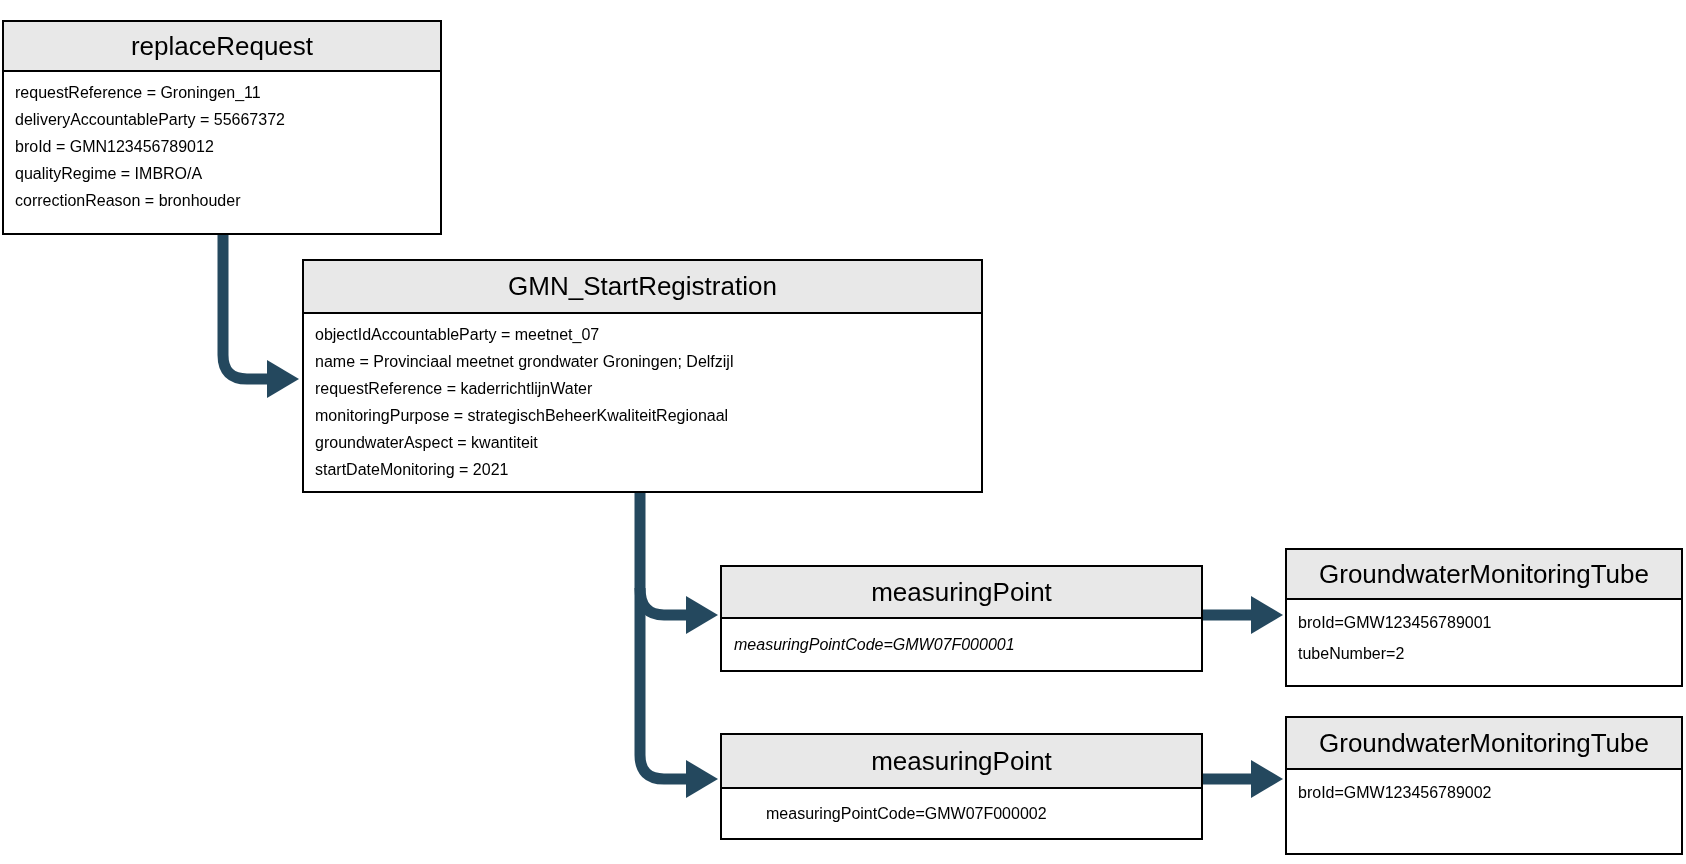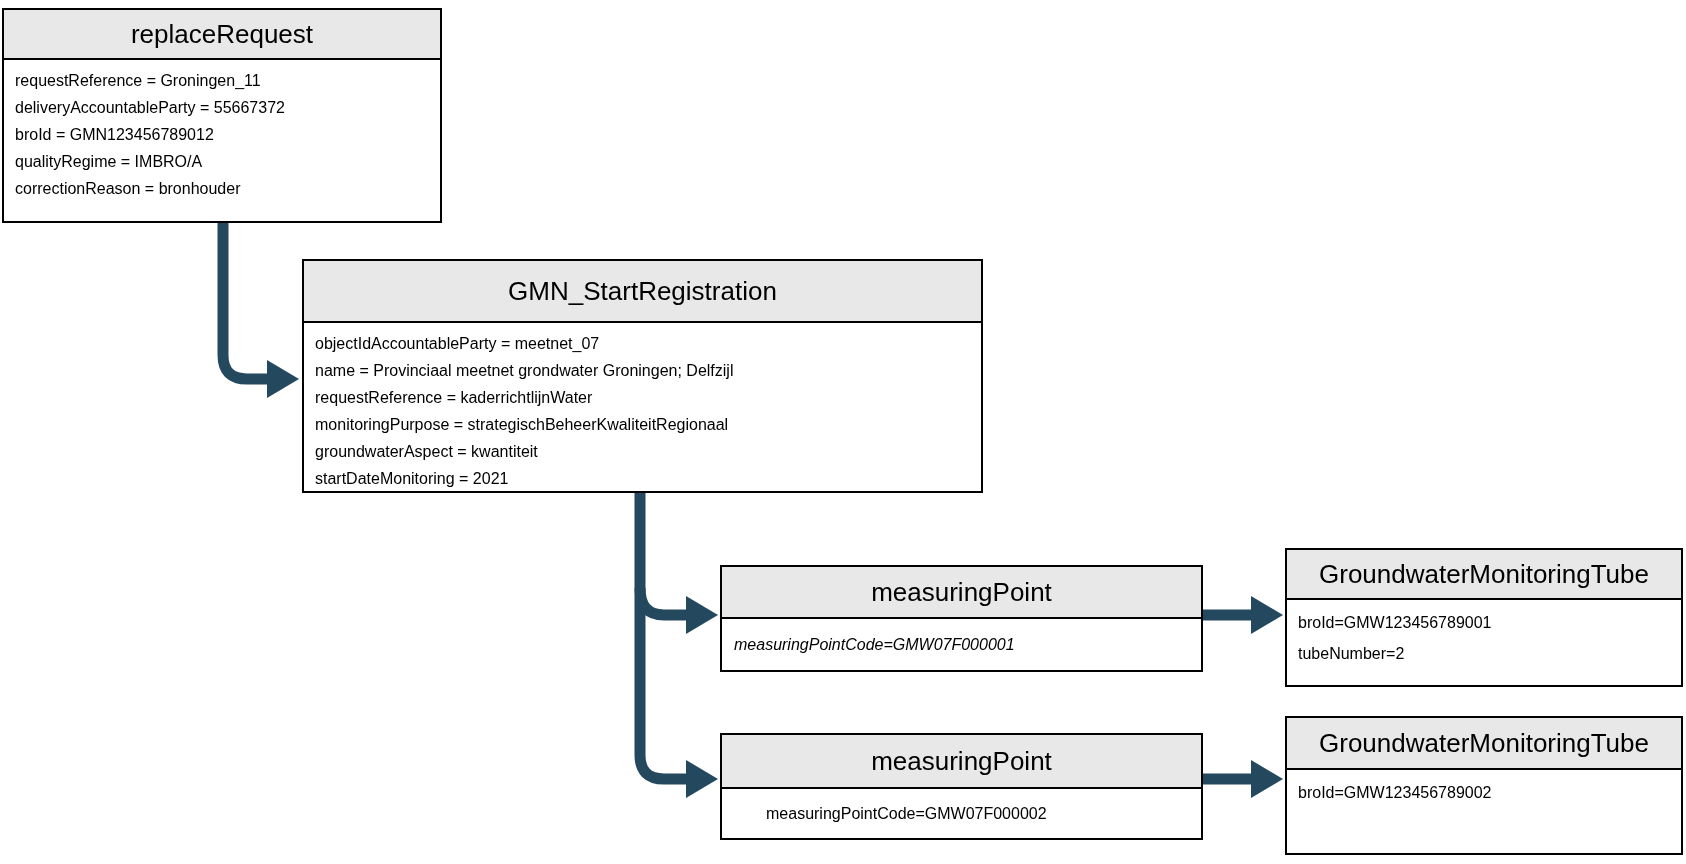--- a/index.html
+++ b/index.html
@@ -38,24 +38,24 @@
     line-height: 27px;
     white-space: nowrap;
   }
   .tube .attr { line-height: 31px; }
   .mp .node-body {
     padding: 0 0 0 12px;
     display: flex;
     align-items: center;
   }
   
-  #node-replace-request { left: 2px;    top: 8px;   width: 440px; height: 215px; }
+  #node-replace-request { left: 2px;    top: 20px;   width: 440px; height: 215px; }
   #node-replace-request .node-header { height: 50px; }
   #node-gmn-start       { left: 302px;  top: 259px; width: 681px; height: 234px; }
-  #node-gmn-start .node-header { height: 62px; }
+  #node-gmn-start .node-header { height: 53px; }
   #node-mp-1            { left: 720px;  top: 565px; width: 483px; height: 107px; }
   #node-mp-1 .node-header { height: 52px; }
   #node-mp-1 .node-body { height: 51px; font-style: italic; }
   #node-tube-1          { left: 1285px; top: 548px; width: 398px; height: 139px; }
   #node-tube-1 .node-header { height: 50px; }
   #node-mp-2            { left: 720px;  top: 733px; width: 483px; height: 107px; }
   #node-mp-2 .node-header { height: 54px; }
   #node-mp-2 .node-body { height: 49px; margin-left: 32px; }
   #node-tube-2          { left: 1285px; top: 716px; width: 398px; height: 139px; }
   #node-tube-2 .node-header { height: 52px; }

